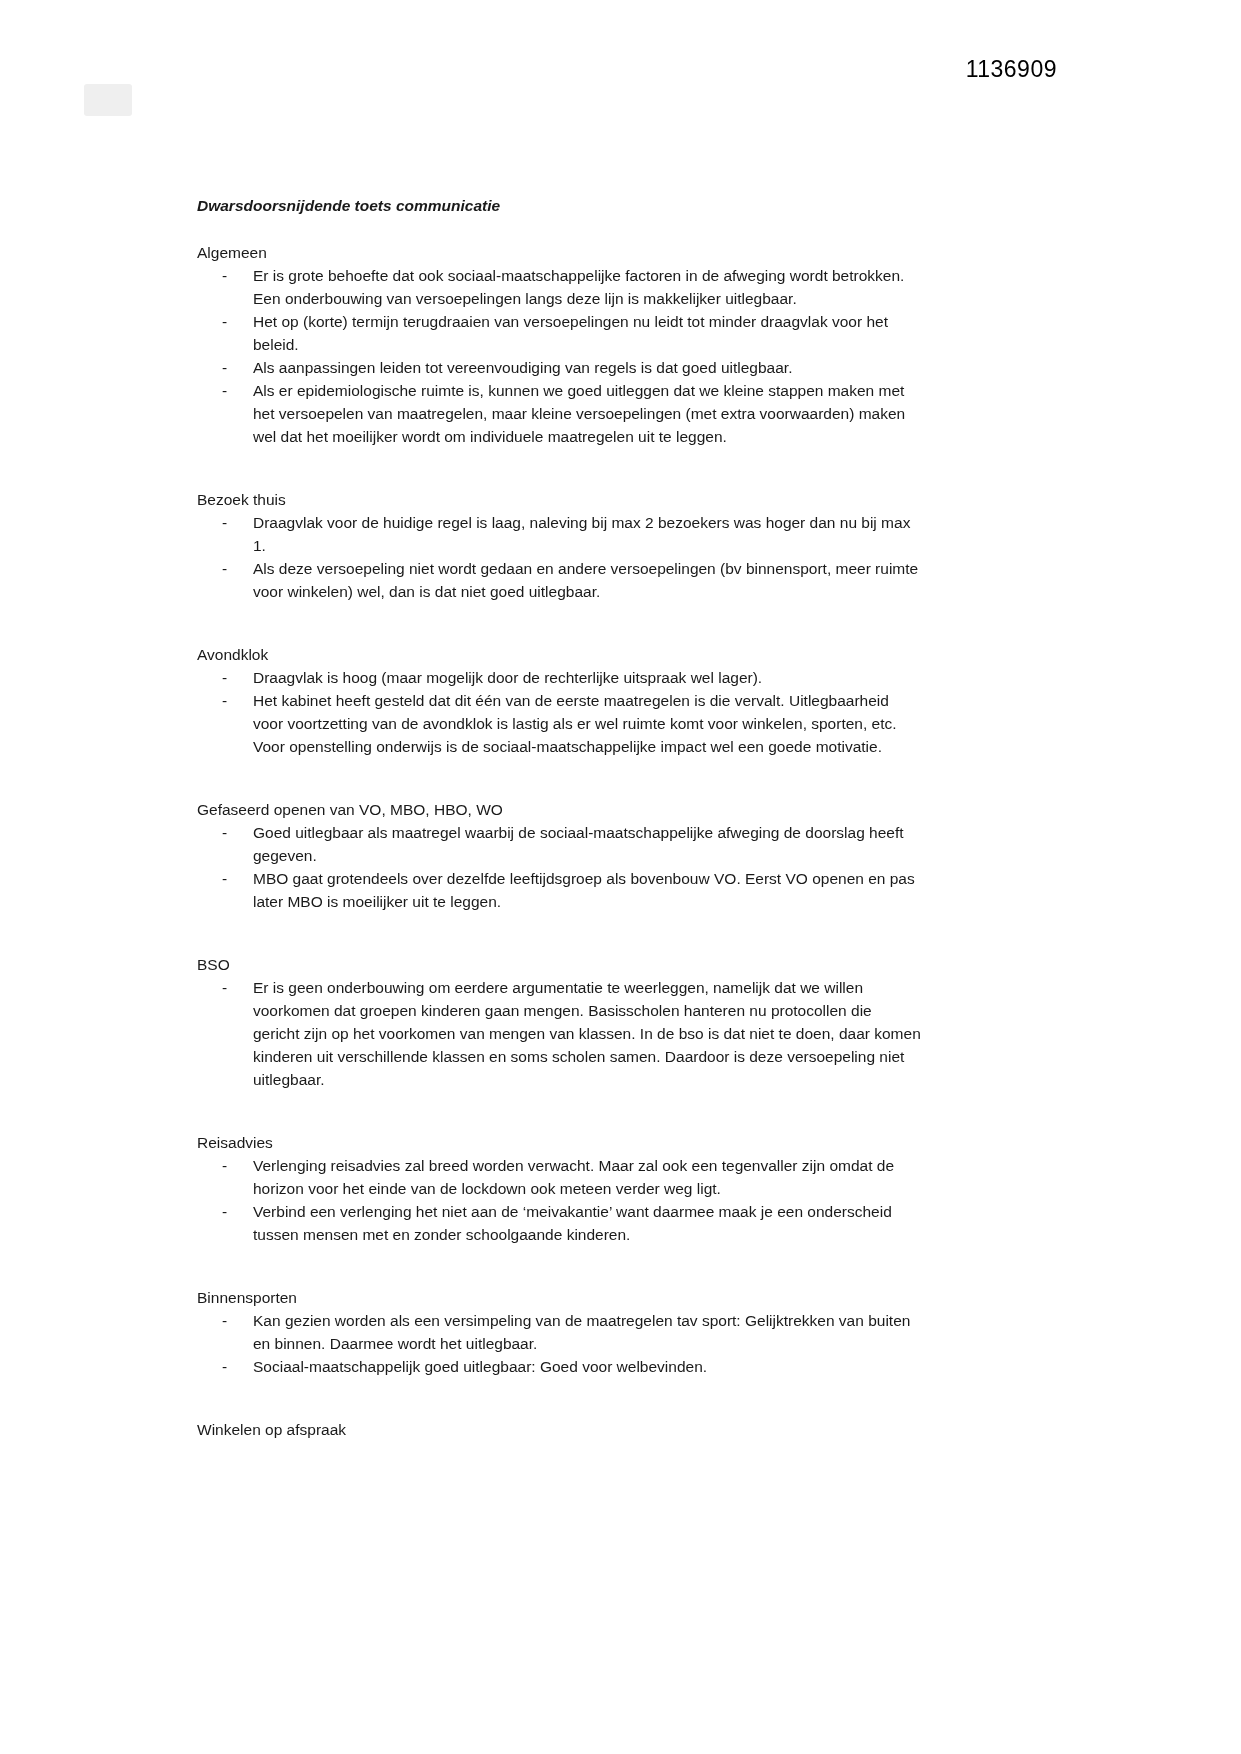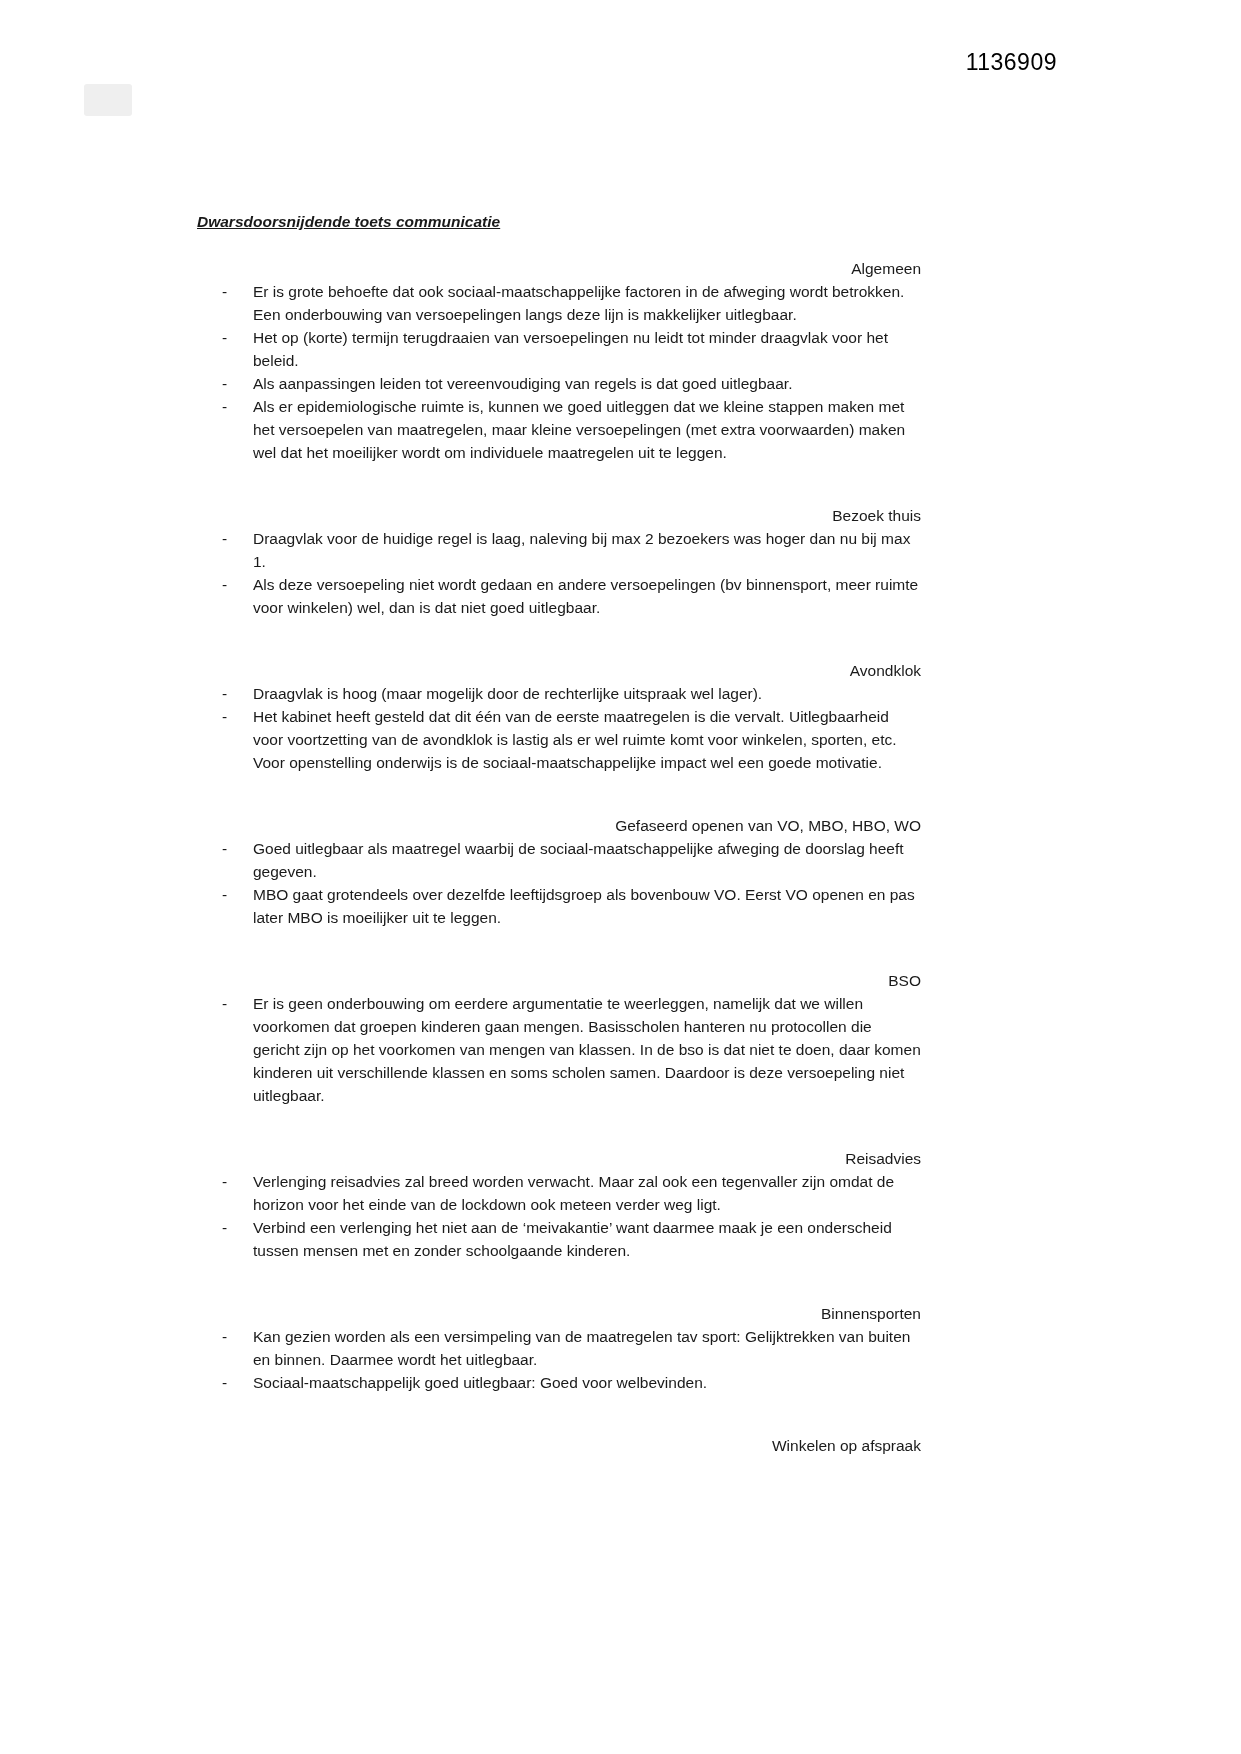--- a/index.html
+++ b/index.html
@@ -19,51 +19,49 @@
     position: absolute;
     left: 84px;
     top: 84px;
     width: 48px;
     height: 32px;
     background: #efefef;
     border-radius: 3px;
   }
   .page-number {
     position: absolute;
-    top: 49px;
+    top: 56px;
     right: 184px;
     font-size: 23px;
     letter-spacing: 0.5px;
     color: #000000;
   }
   .doc-content {
     position: absolute;
     left: 197px;
     top: 194px;
     width: 724px;
     font-size: 15.5px;
     line-height: 23px;
   }
   .doc-title {
     font-weight: bold;
     font-style: italic;
     font-size: 15.5px;
-    margin: 16px 0 20px 0;
-    text-decoration: underline;
+    margin: 0 0 20px 0;
   }
   .section {
     margin-top: 40px;
   }
   .section:first-of-type {
     margin-top: 24px;
   }
   .section-heading {
     font-weight: normal;
     margin: 0;
-    text-align: right;
   }
   .bullet-list {
     list-style: none;
     margin: 0;
     padding: 0 0 0 25px;
   }
   .bullet-item {
     position: relative;
     padding-left: 31px;
     margin: 0;

